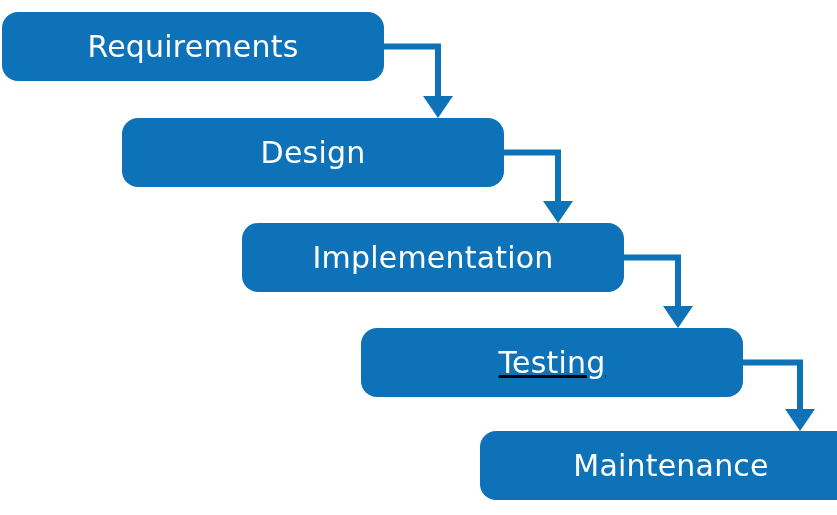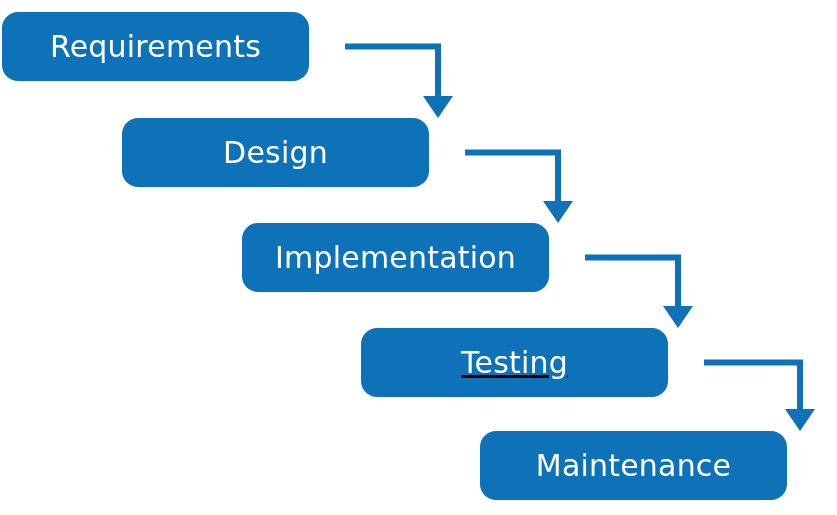--- a/index.html
+++ b/index.html
@@ -33,21 +33,21 @@
     fill: none;
     stroke: var(--arrow);
     stroke-width: 6;
   }
   .arrows polygon {
     fill: var(--arrow);
     stroke: none;
   }
   .phase {
     position: absolute;
-    width: 307px;
+    width: 382px;
     height: 69px;
     background: var(--node-fill);
     border-radius: 16px;
     display: flex;
     align-items: center;
     justify-content: center;
   }
   .phase-label {
     color: var(--node-text);
     font-size: 30px;

